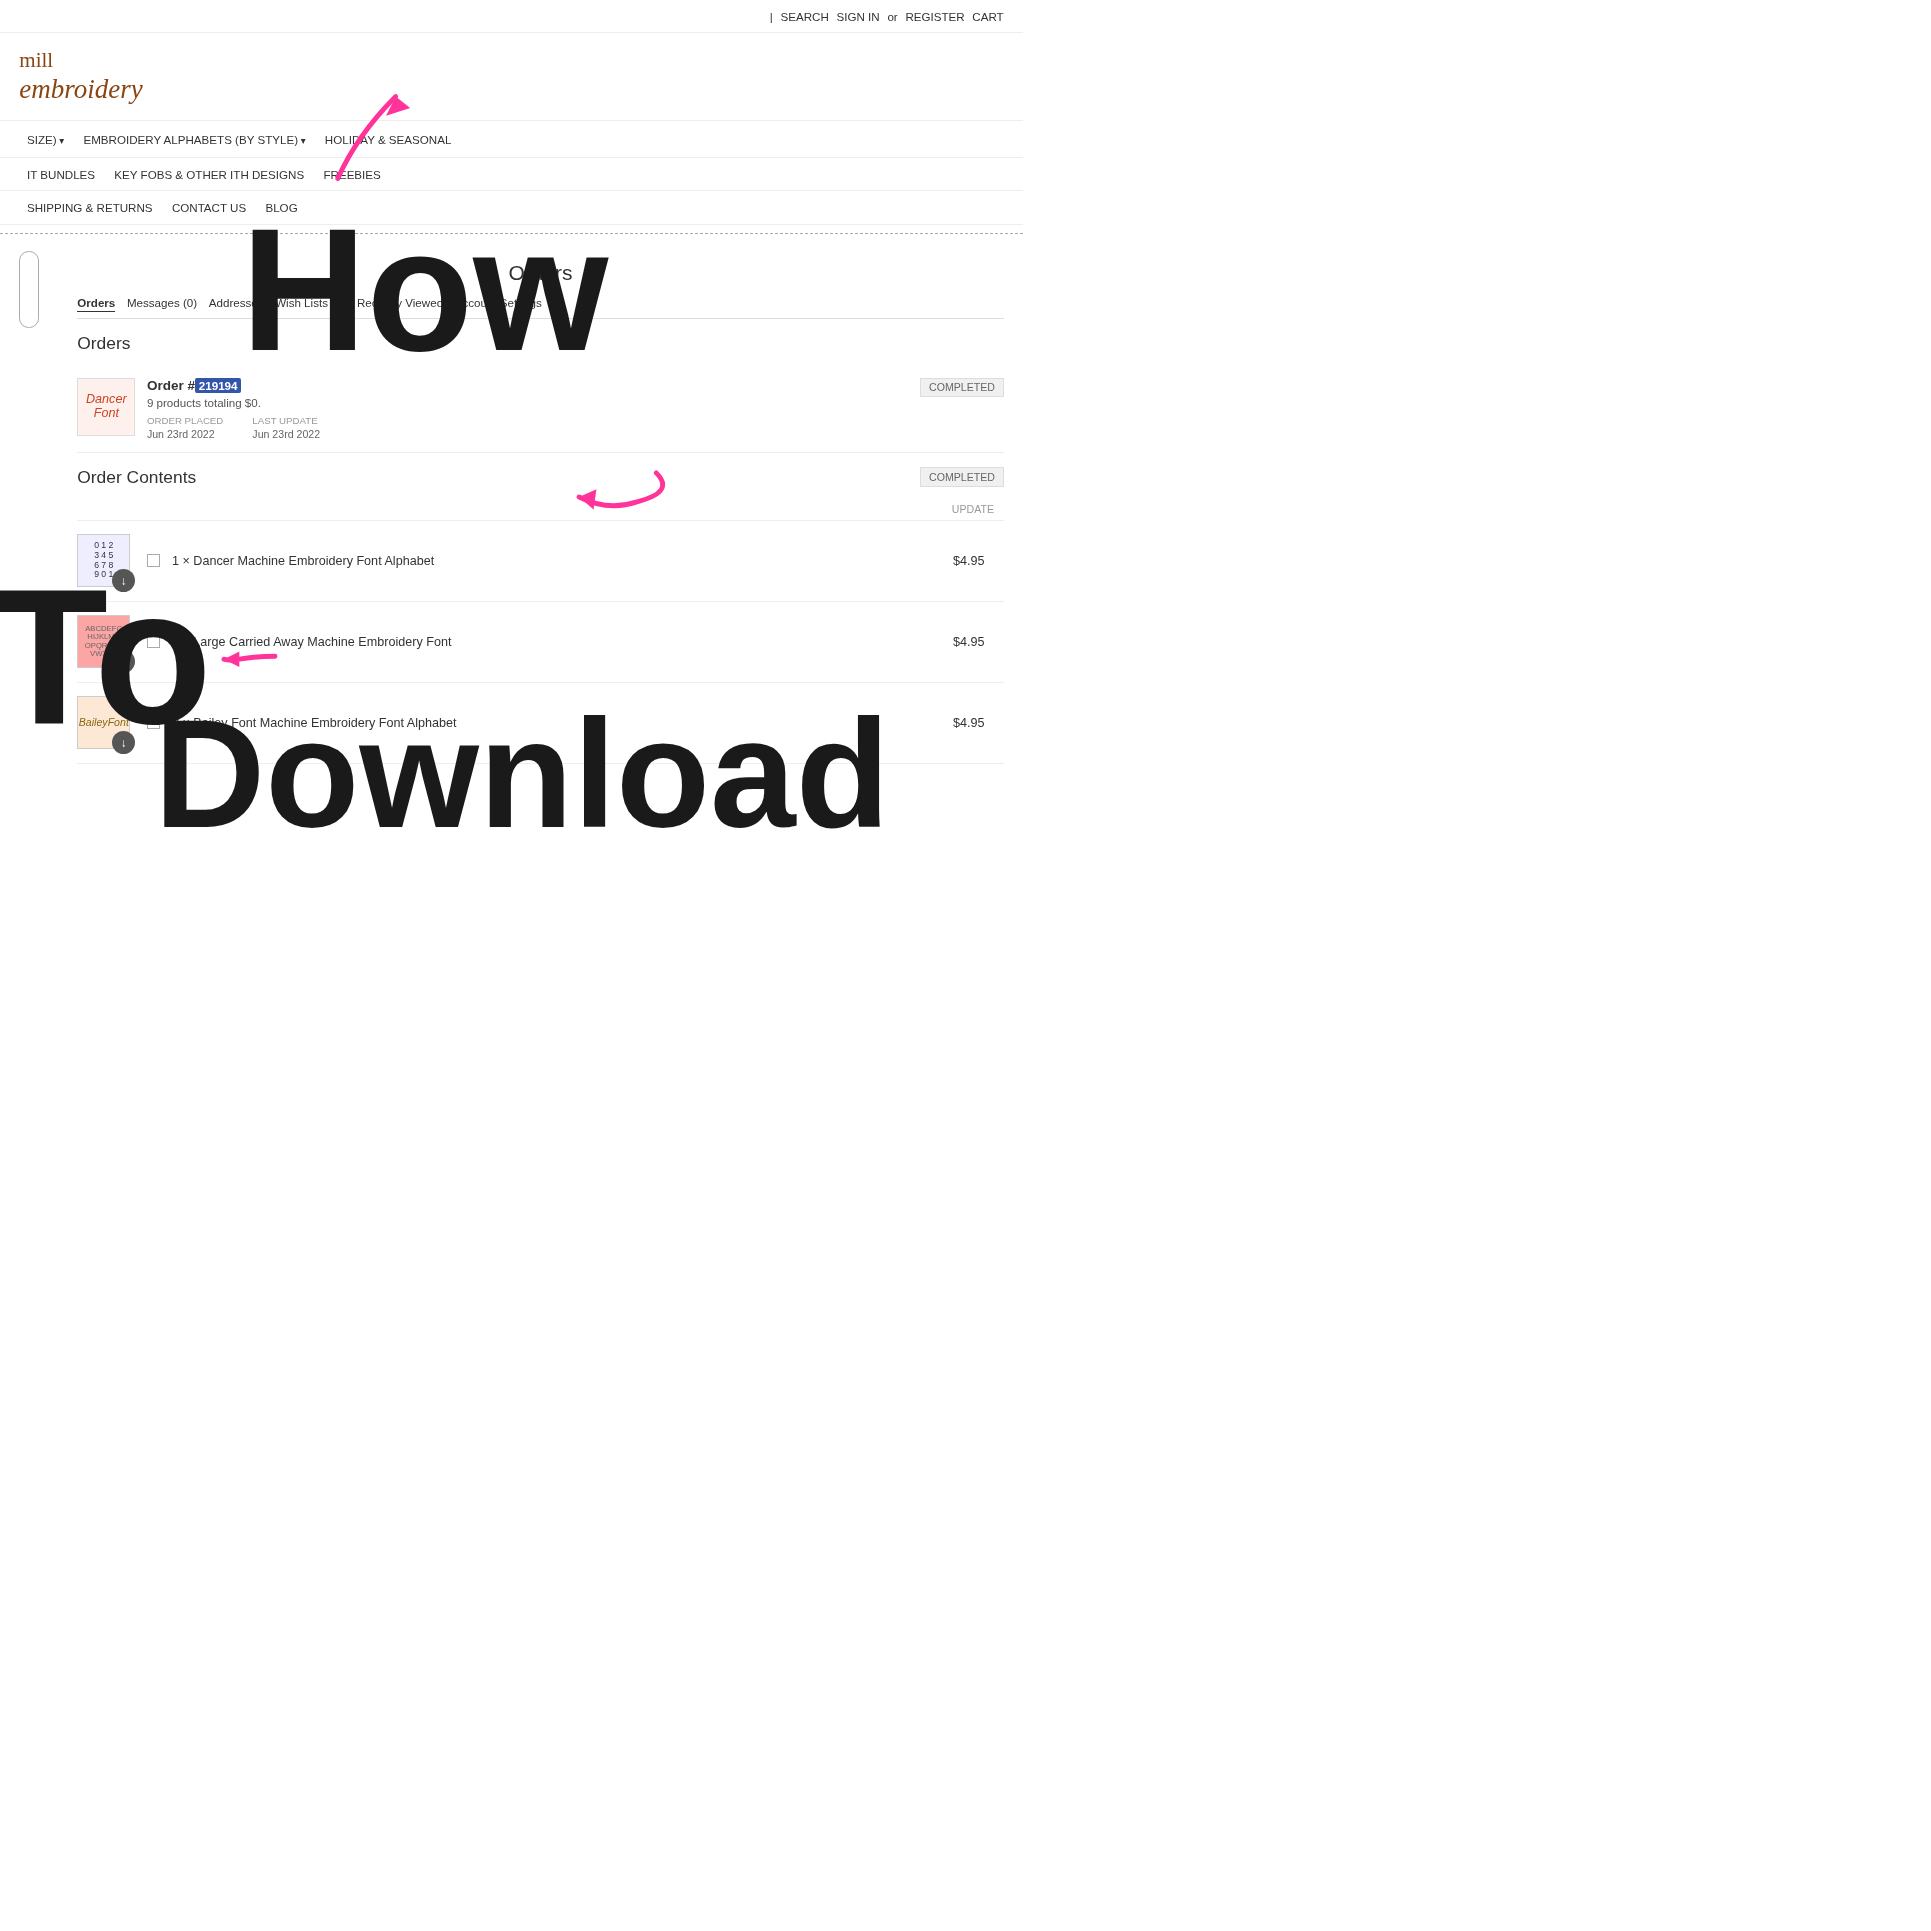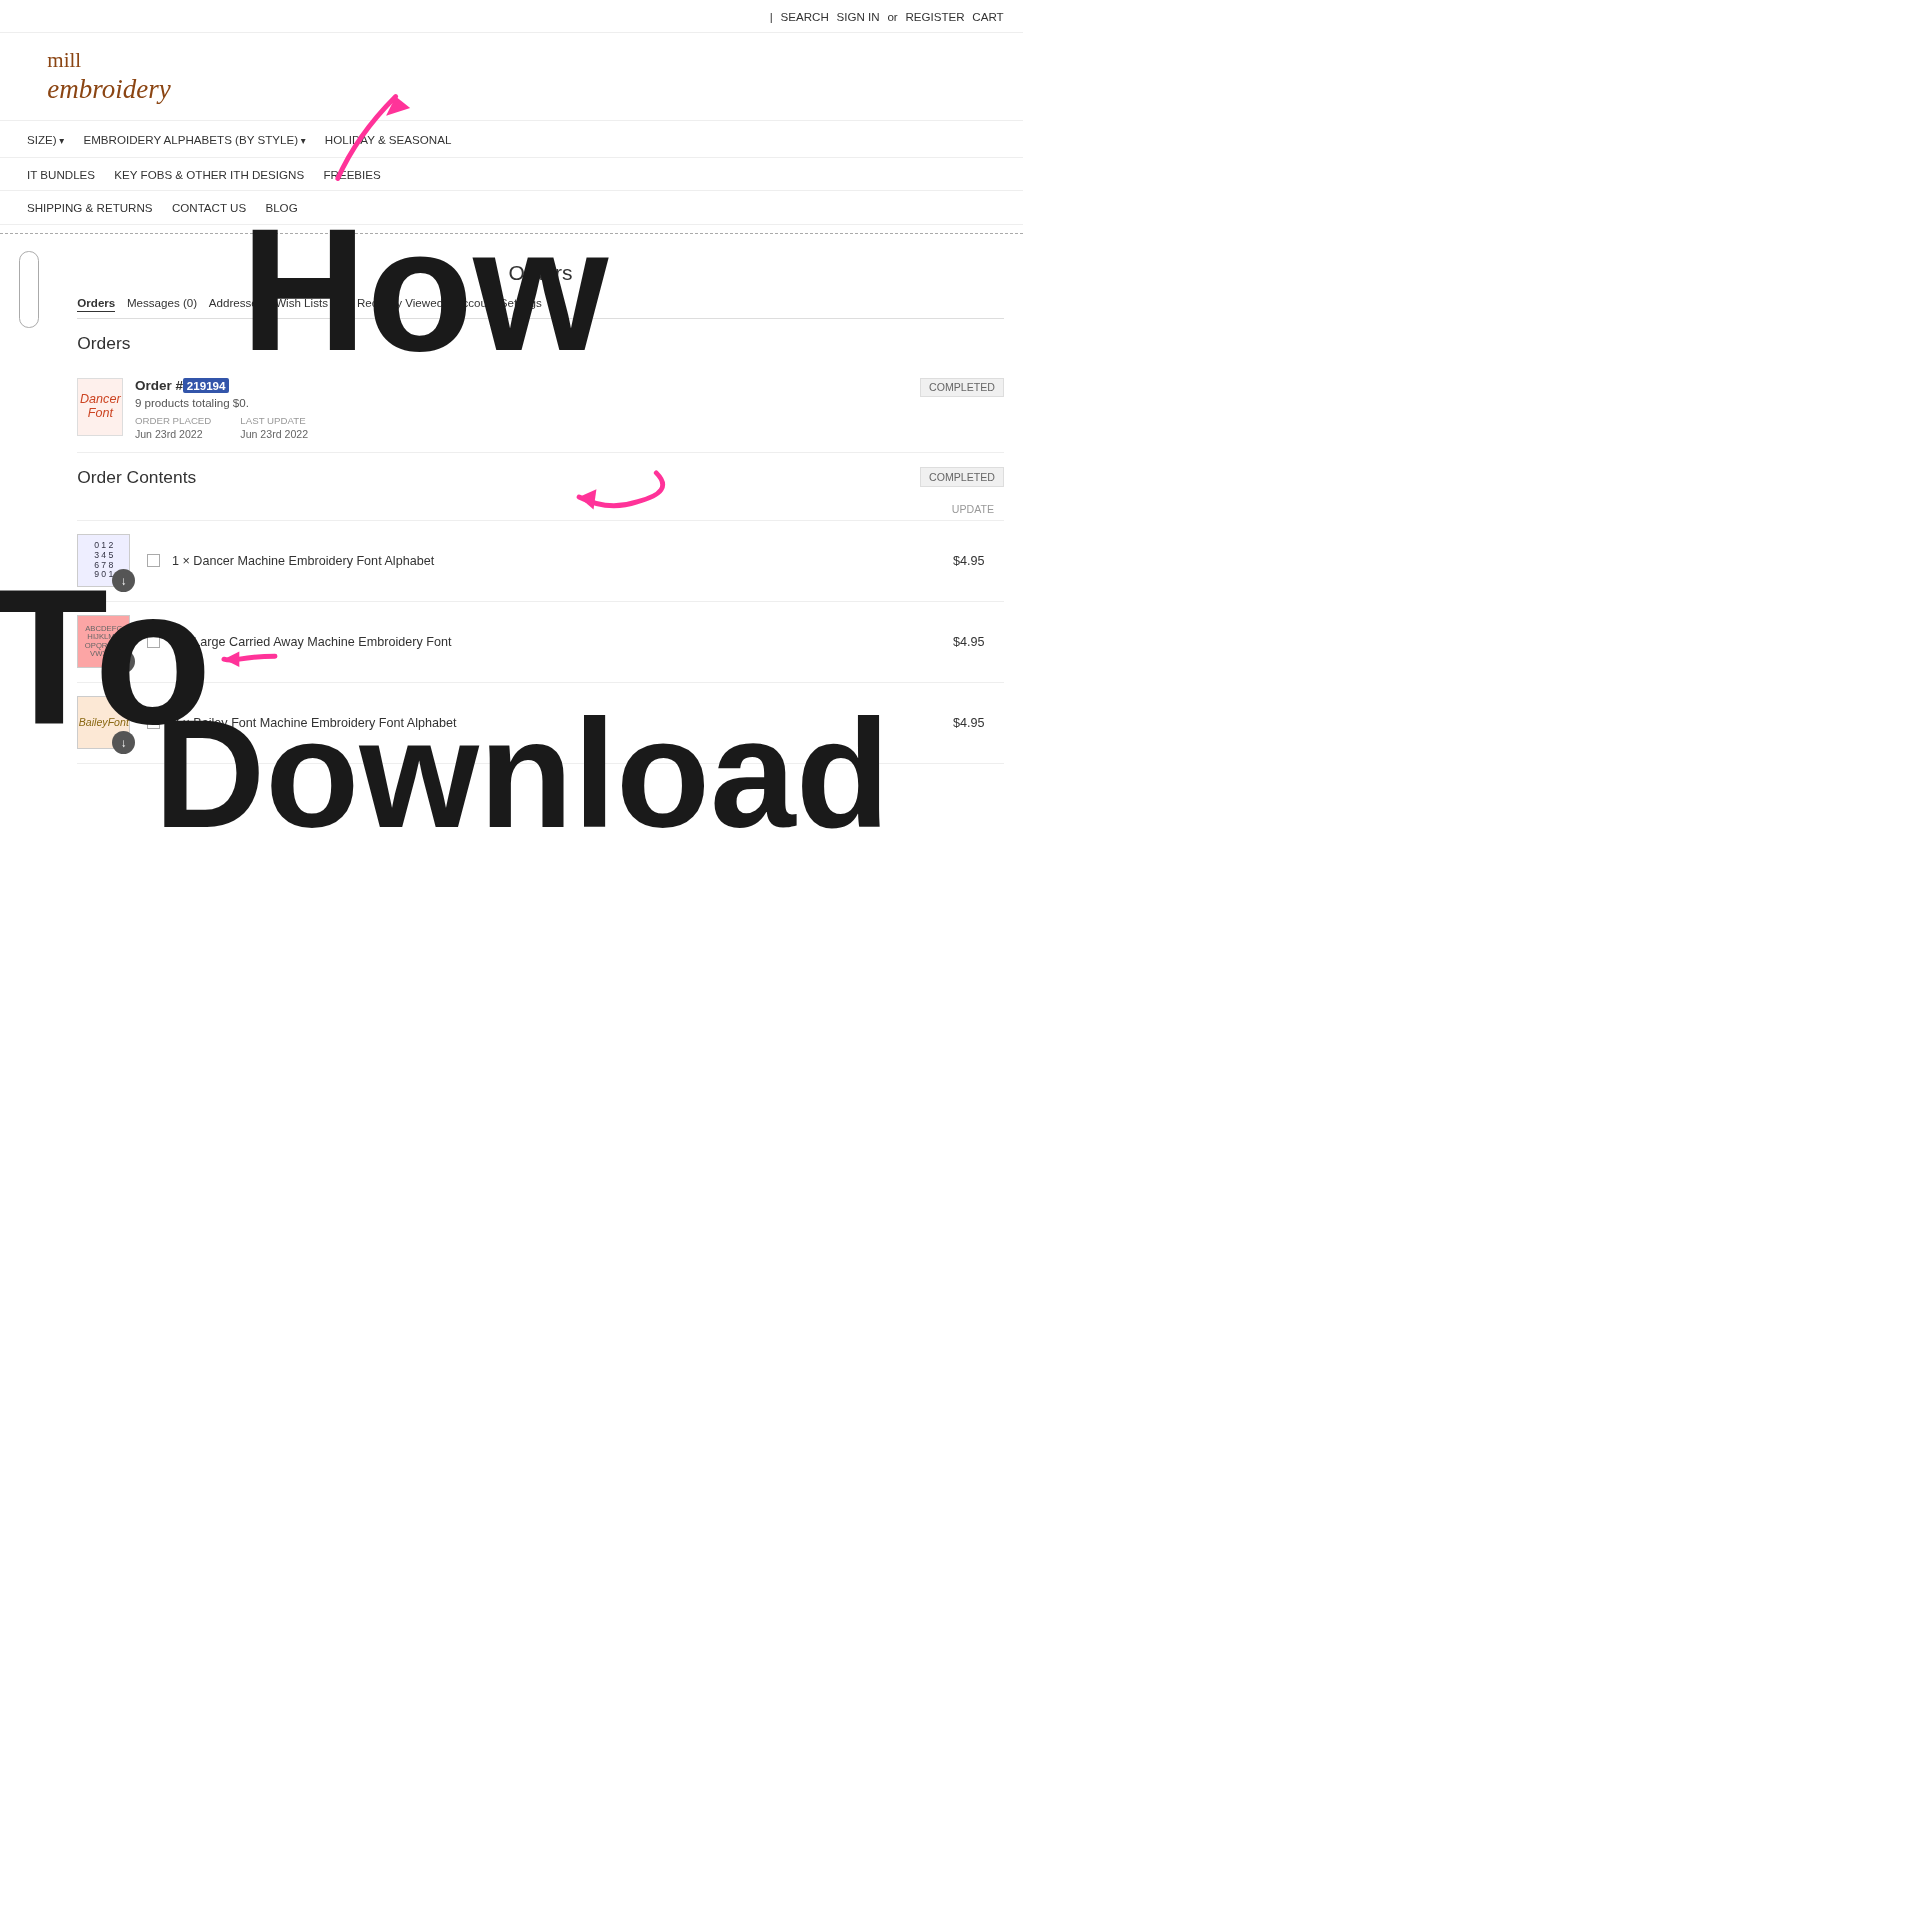--- a/index.html
+++ b/index.html
@@ -27,21 +27,20 @@
     }
     .top-nav a {
       text-decoration: none;
       color: #333;
       font-size: 11.6px;
     }
 
     
     .logo-area {
       padding: 14.5px 19.3px;
-      margin-left: 28px;
     }
     .logo-text {
       font-family: Georgia, serif;
       font-size: 21px;
       color: #8B4513;
       line-height: 1.2;
     }
     .logo-text .script {
       font-style: italic;
       font-size: 27px;
@@ -153,21 +152,21 @@
     
     .order-item {
       display: flex;
       align-items: flex-start;
       gap: 11.6px;
       padding: 11.6px 0;
       border-bottom: 1px solid #eee;
       position: relative;
     }
     .order-thumb {
-      width: 46px;
+      width: 58px;
       height: 58px;
       background: #f8e8e0;
       border: 1px solid #ddd;
       display: flex;
       align-items: center;
       justify-content: center;
       flex-shrink: 0;
       font-size: 9.7px;
       color: #c44;
       text-align: center;

